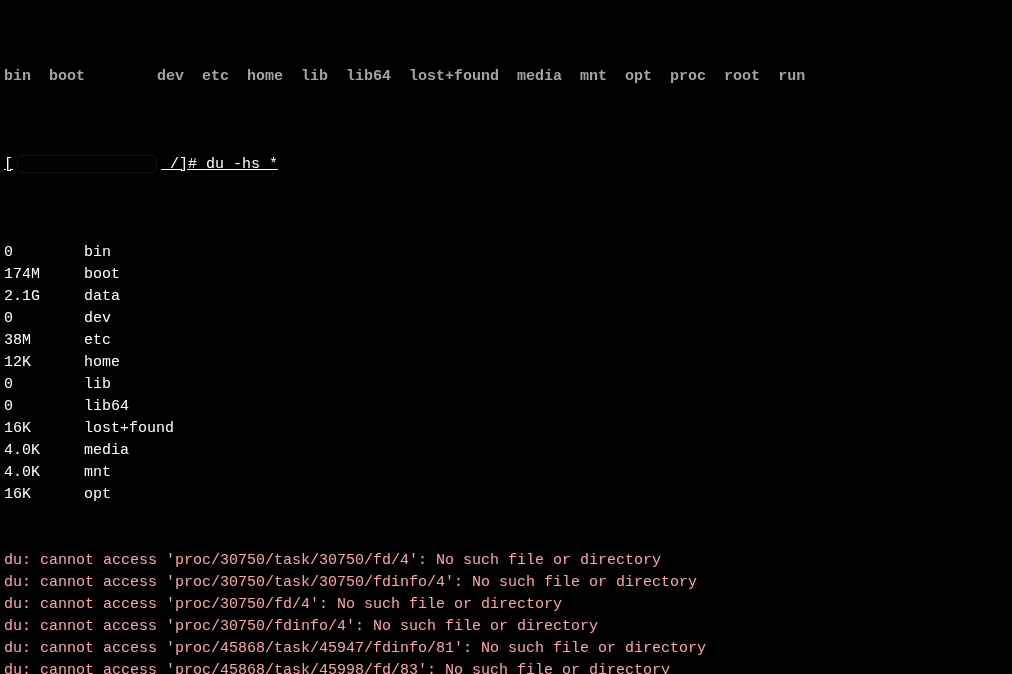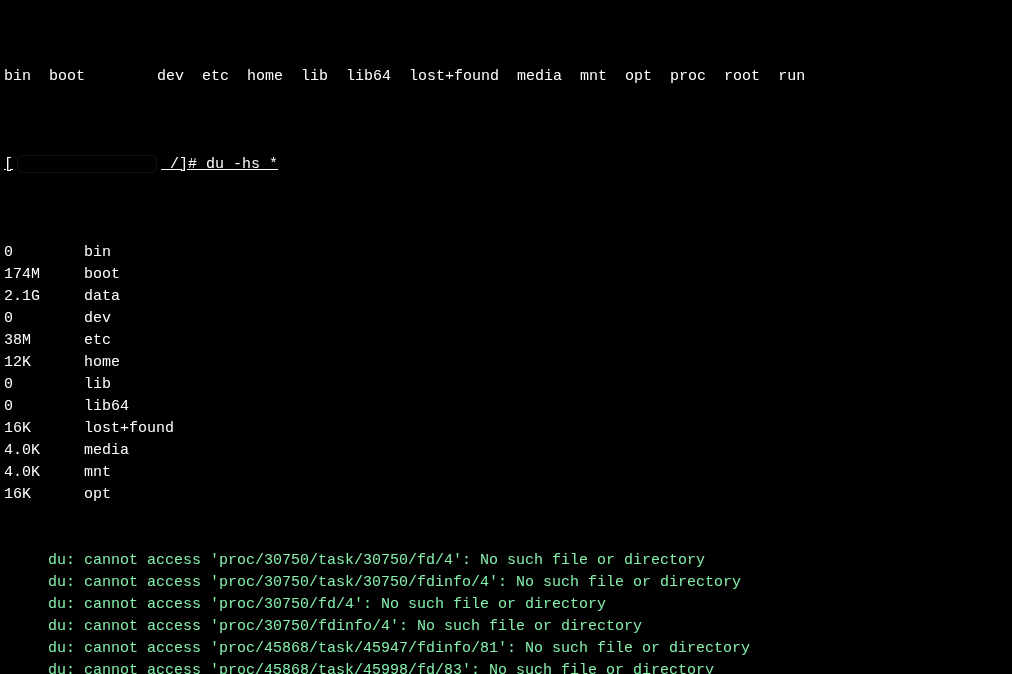--- a/index.html
+++ b/index.html
@@ -19,22 +19,22 @@
       padding: 0 4px;
     }
     .term {
       white-space: pre;
     }
     .top-row {
       display: flex;
       align-items: center;
     }
     .top-dirs {
-      color: #ffffff;
-      font-weight: normal;
+      color: #a3a3a3;
+      font-weight: bold;
     }
     .redact {
       background: #000;
       color: #000;
       display: inline-block;
       width: 140px;
       height: 18px;
       border-radius: 6px;
       vertical-align: middle;
       margin: 0 4px;
@@ -46,22 +46,21 @@
     }
     .du-row {
       display: flex;
     }
     .du-size {
       min-width: 80px;
     }
     .du-name {
     }
     .err {
-      color: #86efac;
-      margin-left: 44px;
+      color: #fca5a5;
     }
   </style>
 </head>
 <body>
 
 <div class="term">
 
   <div class="top-row">
     <span class="top-dirs">bin  boot        dev  etc  home  lib  lib64  lost+found  media  mnt  opt  proc  root  run  </span>
   </div>

